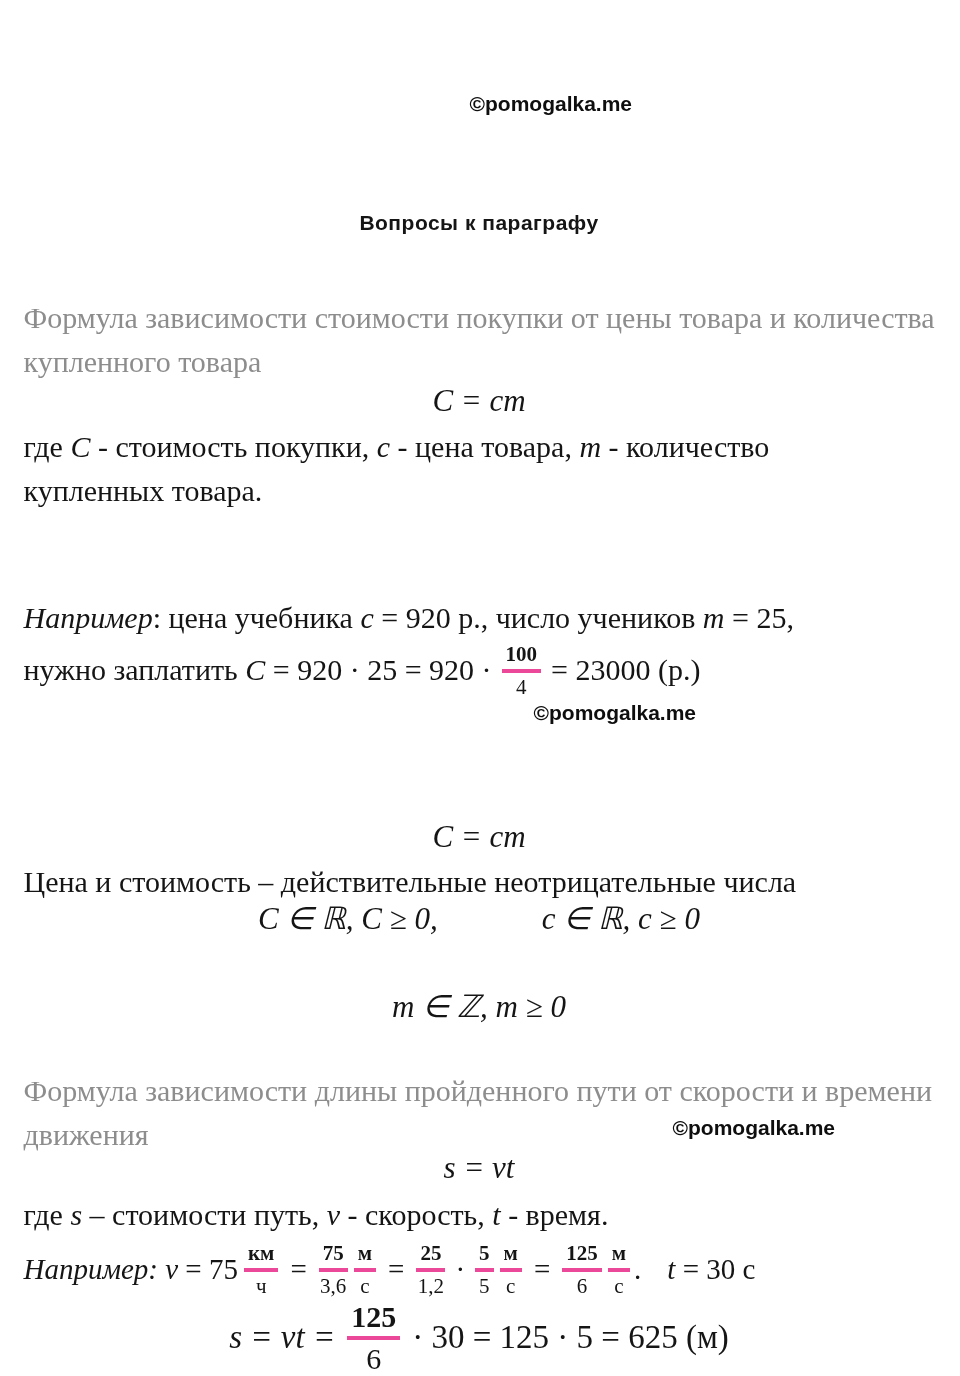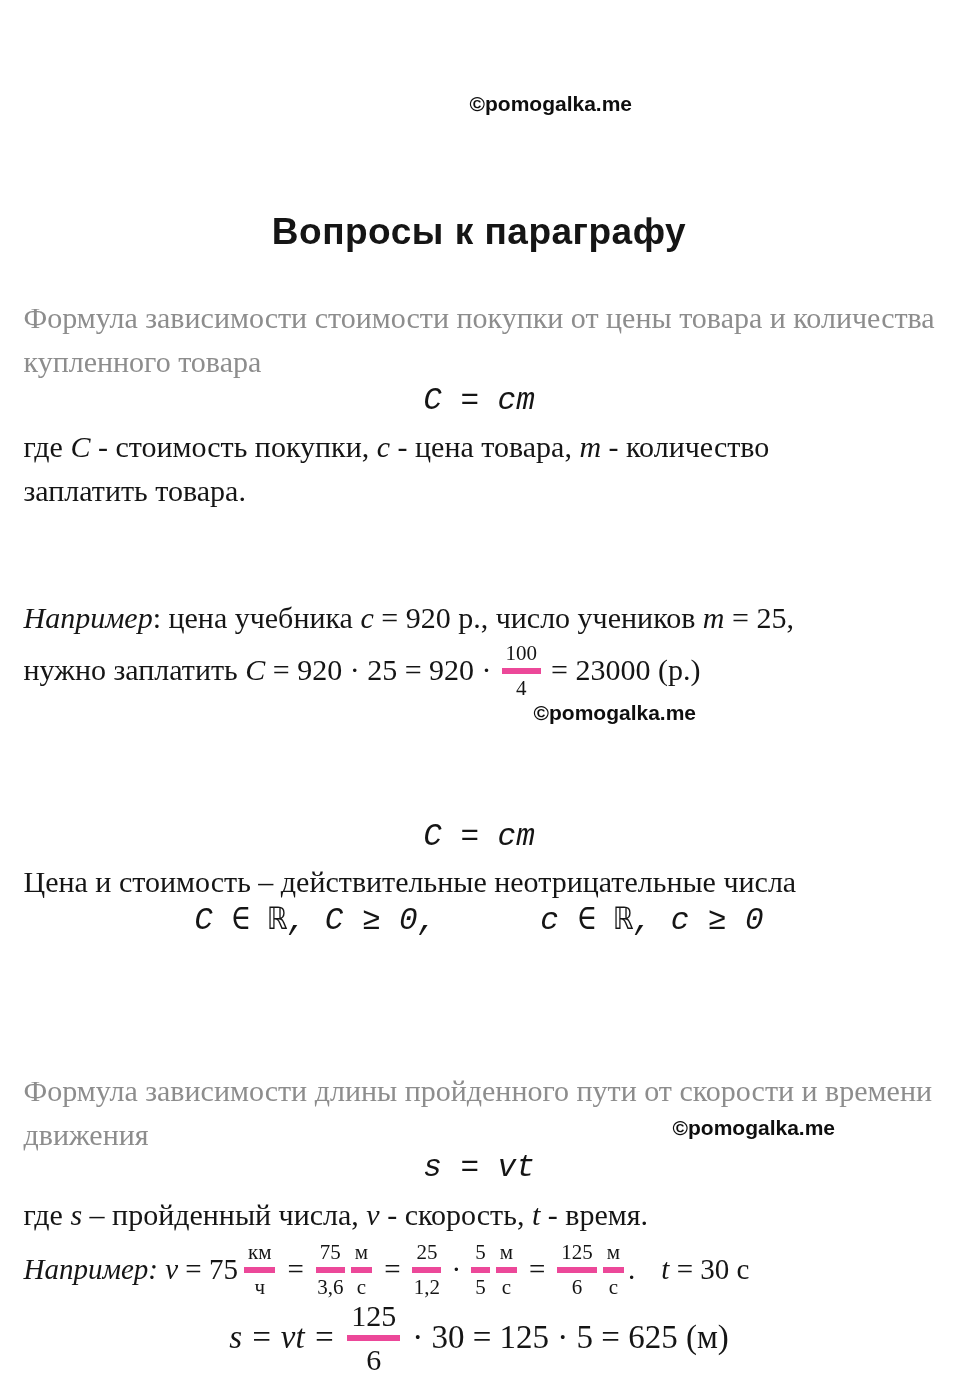--- a/index.html
+++ b/index.html
@@ -10,35 +10,35 @@
     font-family:"Liberation Serif","DejaVu Serif",serif;
     color:#151515; font-size:30px;
   }
   .abs { position:absolute; left:6px; right:8px; }
   .wm {
     font-family:"Liberation Sans","DejaVu Sans",sans-serif;
     font-weight:700; font-size:21px; color:#0e0e0e; right:auto; white-space:nowrap;
   }
   .title {
     font-family:"Liberation Sans","DejaVu Sans",sans-serif;
-    font-weight:700; font-size:37px; text-align:center; letter-spacing:0.5px;
+    font-weight:700; font-size:21px; text-align:center; letter-spacing:0.5px;
   }
   .q { color:#8d8d8d; }
   .line { display:block; white-space:nowrap; line-height:44px; }
   .it { font-style:italic; }
   .formula {
     text-align:center; font-style:italic; font-size:31px; white-space:nowrap;
-    font-family:Liberation Mono, monospace;
+    font-family:Liberation Serif, serif;
   }
   .mathline { display:flex; align-items:center; white-space:nowrap; }
   .frac {
     display:inline-flex; flex-direction:column; align-items:center;
     font-style:normal; line-height:1; vertical-align:middle;
   }
-  .frac .num { display:block; border-bottom:6px solid #ec4899; padding:1px 4px 4px; }
+  .frac .num { display:block; border-bottom:4px solid #ec4899; padding:1px 4px 4px;font-weight:bold; }
   .frac .den { display:block; padding-top:4px; }
   .sm { font-size:21px; }
   .gap-right { margin-right:12px; }
   .op { margin:0 12px; }
   .unit { margin-left:6px; }
   .tail { margin-left:26px; }
   .dotp { margin-left:4px; }
 </style>
 </head>
 <body>
@@ -51,21 +51,21 @@
 
   <div class="abs q" style="top:296px;">
     <span class="line">Формула зависимости стоимости покупки от цены товара и количества</span>
     <span class="line">купленного товара</span>
   </div>
 
   <div class="abs formula" style="top:383px;">C = cm</div>
 
   <div class="abs" style="top:425px;">
     <span class="line"><span>где </span><span class="it">C</span><span> - стоимость покупки, </span><span class="it">c</span><span> - цена товара, </span><span class="it">m</span><span> - количество</span></span>
-    <span class="line">заплатить товара.</span>
+    <span class="line">купленных товара.</span>
   </div>
 
 
   <div class="abs" style="top:596px;">
     <span class="line"><span class="it">Например</span><span>: цена учебника </span><span class="it">c</span><span> = 920 р., число учеников </span><span class="it">m</span><span> = 25,</span></span>
   </div>
 
   <div class="abs mathline" style="top:638px;height:64px;">
     <span><span>нужно заплатить </span><span class="it">C</span><span> = 920 · 25 = 920 ·</span></span>
     <span class="frac sm" style="margin:0 10px;">
@@ -82,32 +82,33 @@
 
   <div class="abs" style="top:860px;">
     <span class="line">Цена и стоимость – действительные неотрицательные числа</span>
   </div>
 
   <div class="abs formula" style="top:900px;">
     <span>C ∈ ℝ, C ≥ 0,</span><span style="margin-left:104px;">c ∈ ℝ, c ≥ 0</span>
   </div>
 
 
+  <div class="abs formula" style="top:988px;">m ∈ ℤ, m ≥ 0</div>
 
   <div class="abs q" style="top:1069px;">
     <span class="line">Формула зависимости длины пройденного пути от скорости и времени</span>
     <span class="line">движения</span>
   </div>
 
   <div class="abs wm" style="top:1116px;left:655px;">©pomogalka.me</div>
 
   <div class="abs formula" style="top:1150px;">s = vt</div>
 
   <div class="abs" style="top:1193px;">
-    <span class="line"><span>где </span><span class="it">s</span><span> – пройденный числа, </span><span class="it">v</span><span> - скорость, </span><span class="it">t</span><span> - время.</span></span>
+    <span class="line"><span>где </span><span class="it">s</span><span> – стоимости путь, </span><span class="it">v</span><span> - скорость, </span><span class="it">t</span><span> - время.</span></span>
   </div>
 
   <div class="abs mathline" style="top:1236px;height:66px;font-size:29px;">
     <span><span class="it">Например: </span><span class="it">v</span><span> = 75</span></span>
     <span class="frac sm unit">
         <span class="num">км</span>
         <span class="den">ч</span>
       </span>
     <span class="op">=</span>
     <span class="frac sm">

